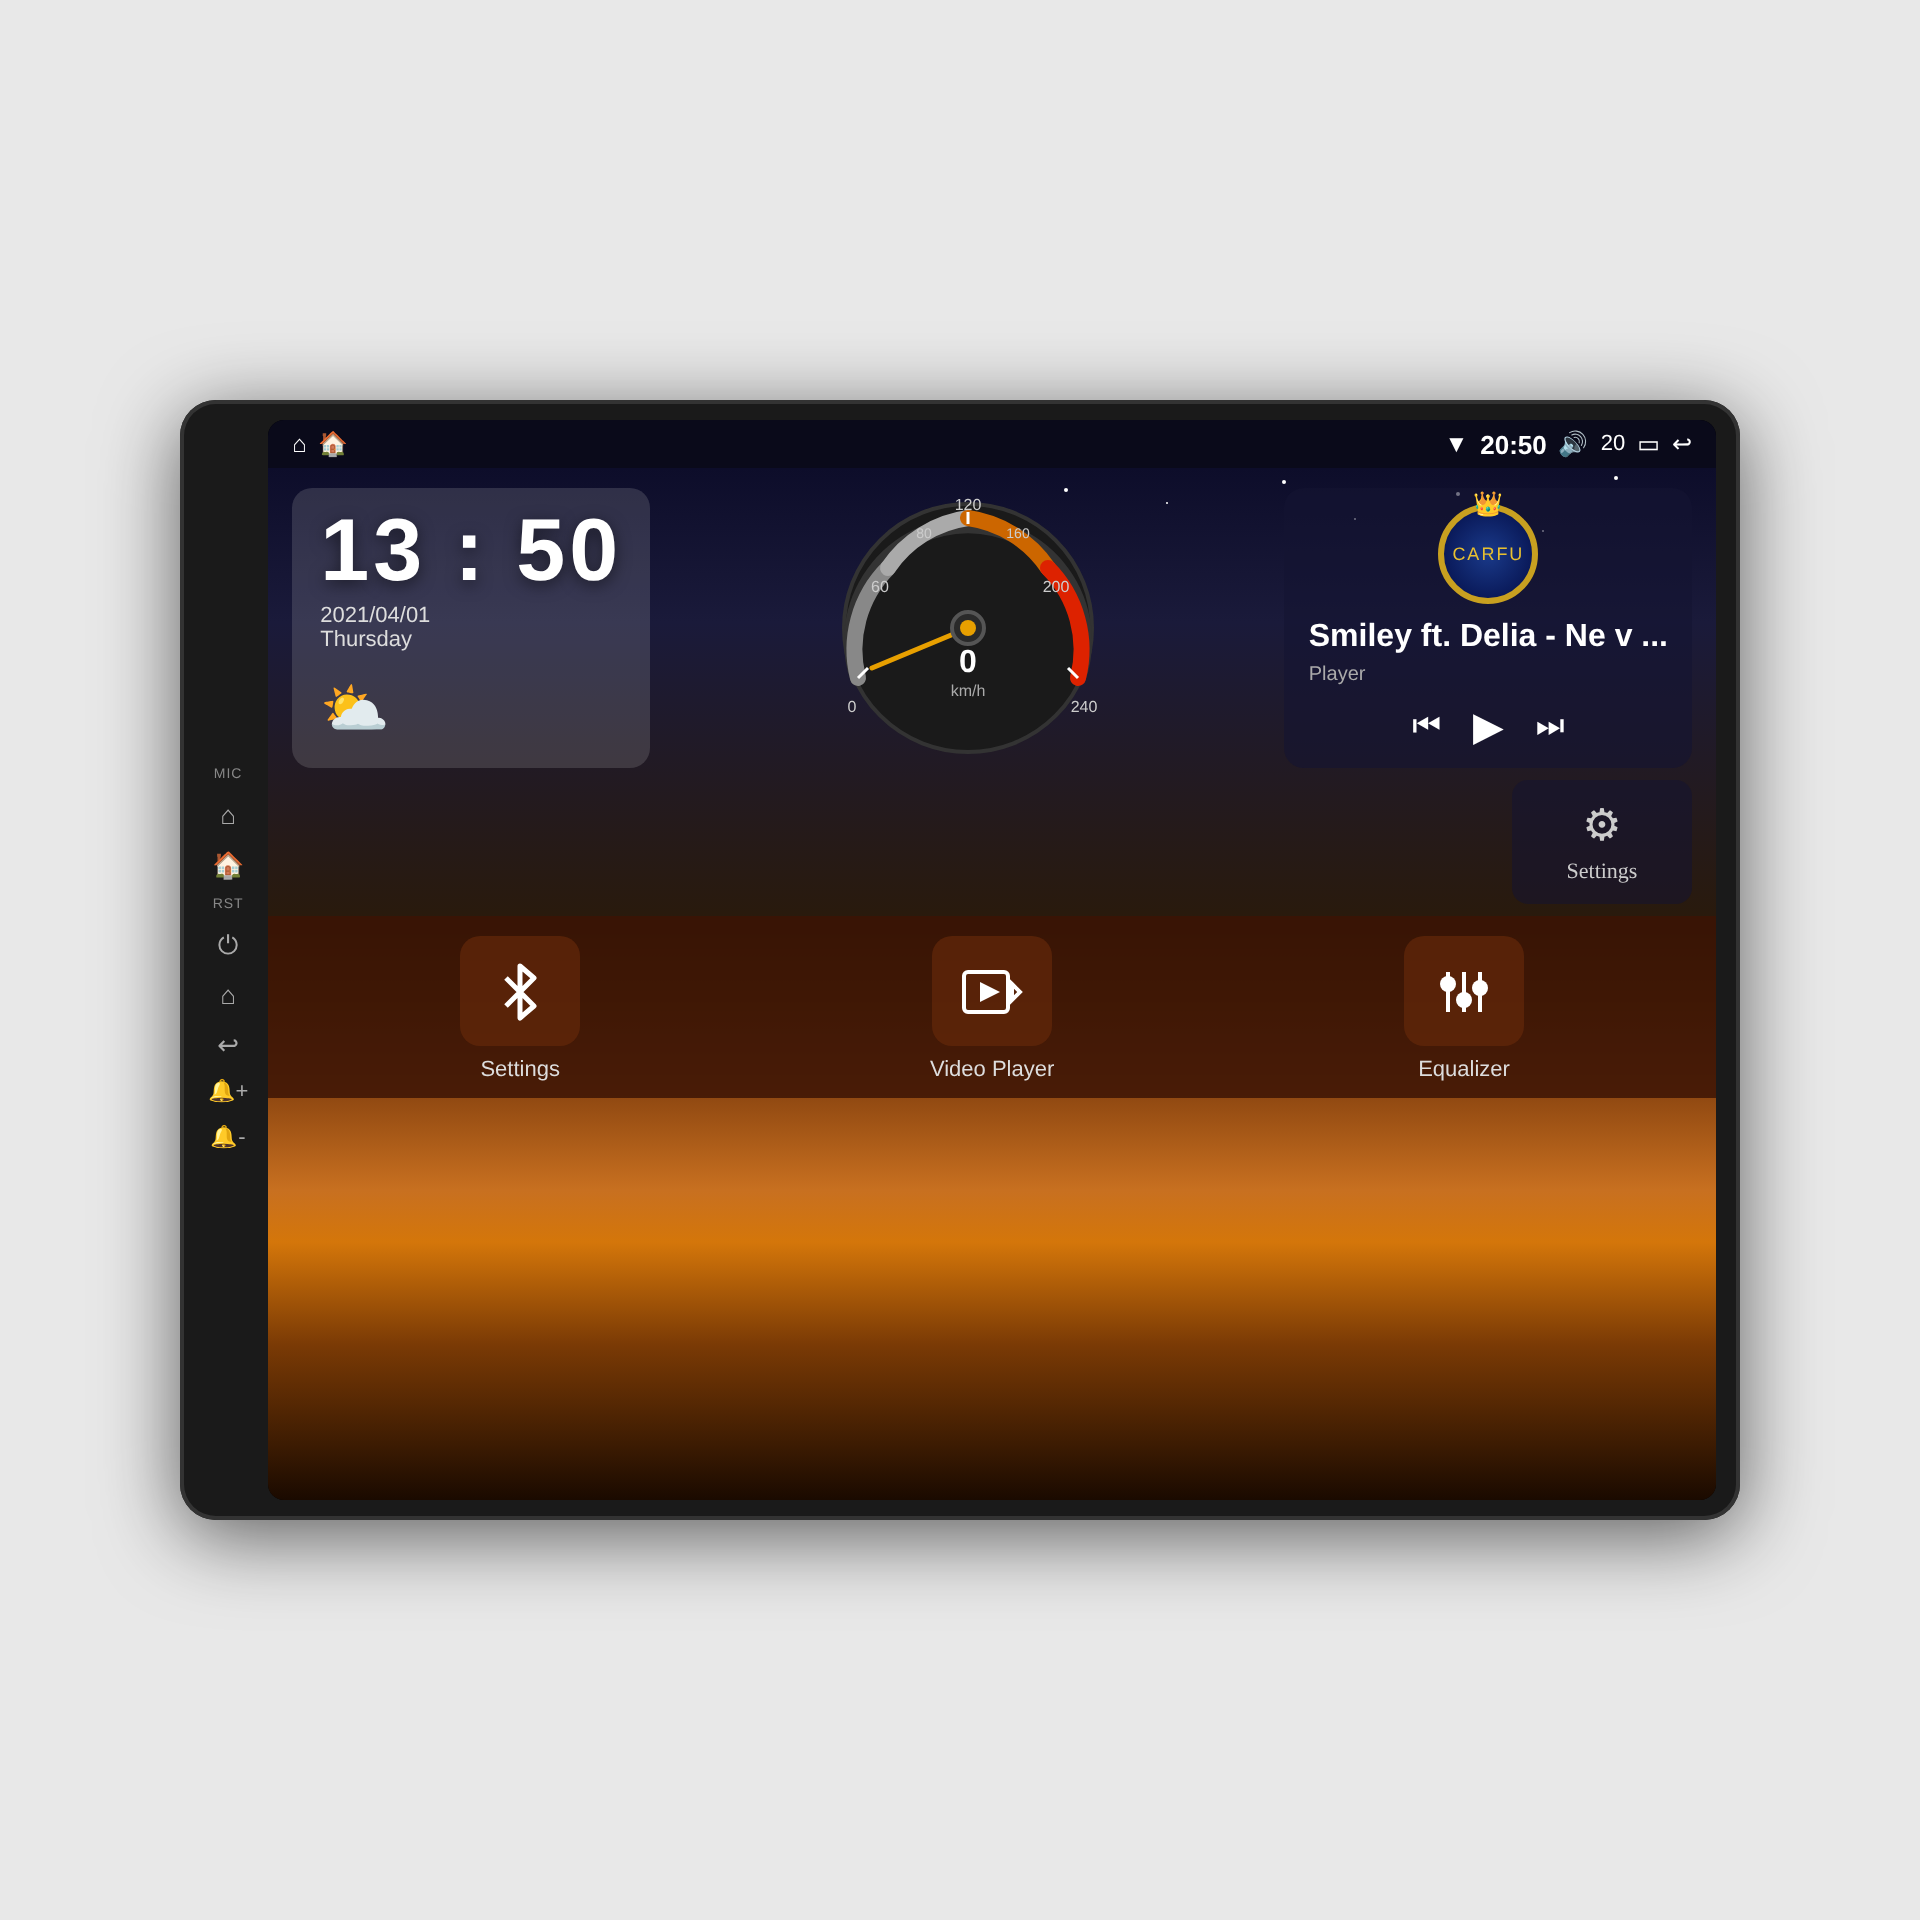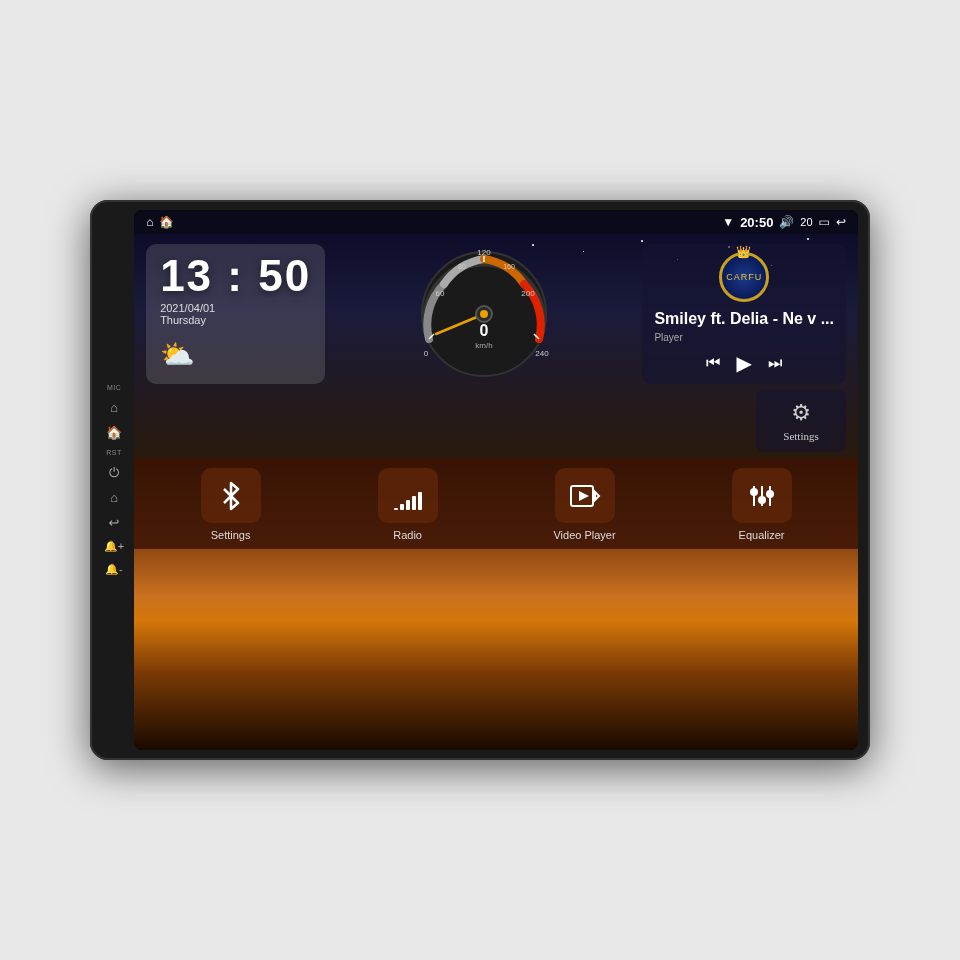--- a/index.html
+++ b/index.html
@@ -420,32 +420,20 @@
 
         <div class="app-item">
           <div class="app-icon-box">
             <svg width="30" height="30" viewBox="0 0 30 30">
               <polyline points="8,8 22,22 15,28 15,2 22,8 8,22" fill="none" stroke="#fff" stroke-width="2.5" stroke-linejoin="round"></polyline>
             </svg>
           </div>
           <span class="app-label">Settings</span>
         </div>
 
-        <div class="app-item">
-          <div class="app-icon-box">
-            <svg width="32" height="28" viewBox="0 0 32 28">
-              <rect x="2" y="26" width="4" height="2" rx="1" fill="#fff"></rect>
-              <rect x="8" y="22" width="4" height="6" rx="1" fill="#fff"></rect>
-              <rect x="14" y="18" width="4" height="10" rx="1" fill="#fff"></rect>
-              <rect x="20" y="14" width="4" height="14" rx="1" fill="#fff"></rect>
-              <rect x="26" y="10" width="4" height="18" rx="1" fill="#fff"></rect>
-            </svg>
-          </div>
-          <span class="app-label">Radio</span>
-        </div>
 
 
         <div class="app-item">
           <div class="app-icon-box">
             <svg width="32" height="28" viewBox="0 0 32 28">
               <rect x="2" y="4" width="22" height="20" rx="2" fill="none" stroke="#fff" stroke-width="2"></rect>
               <polygon points="26,10 30,14 26,18" fill="none" stroke="#fff" stroke-width="2"></polygon>
               <polygon points="10,9 10,19 20,14" fill="#fff"></polygon>
             </svg>
           </div>

